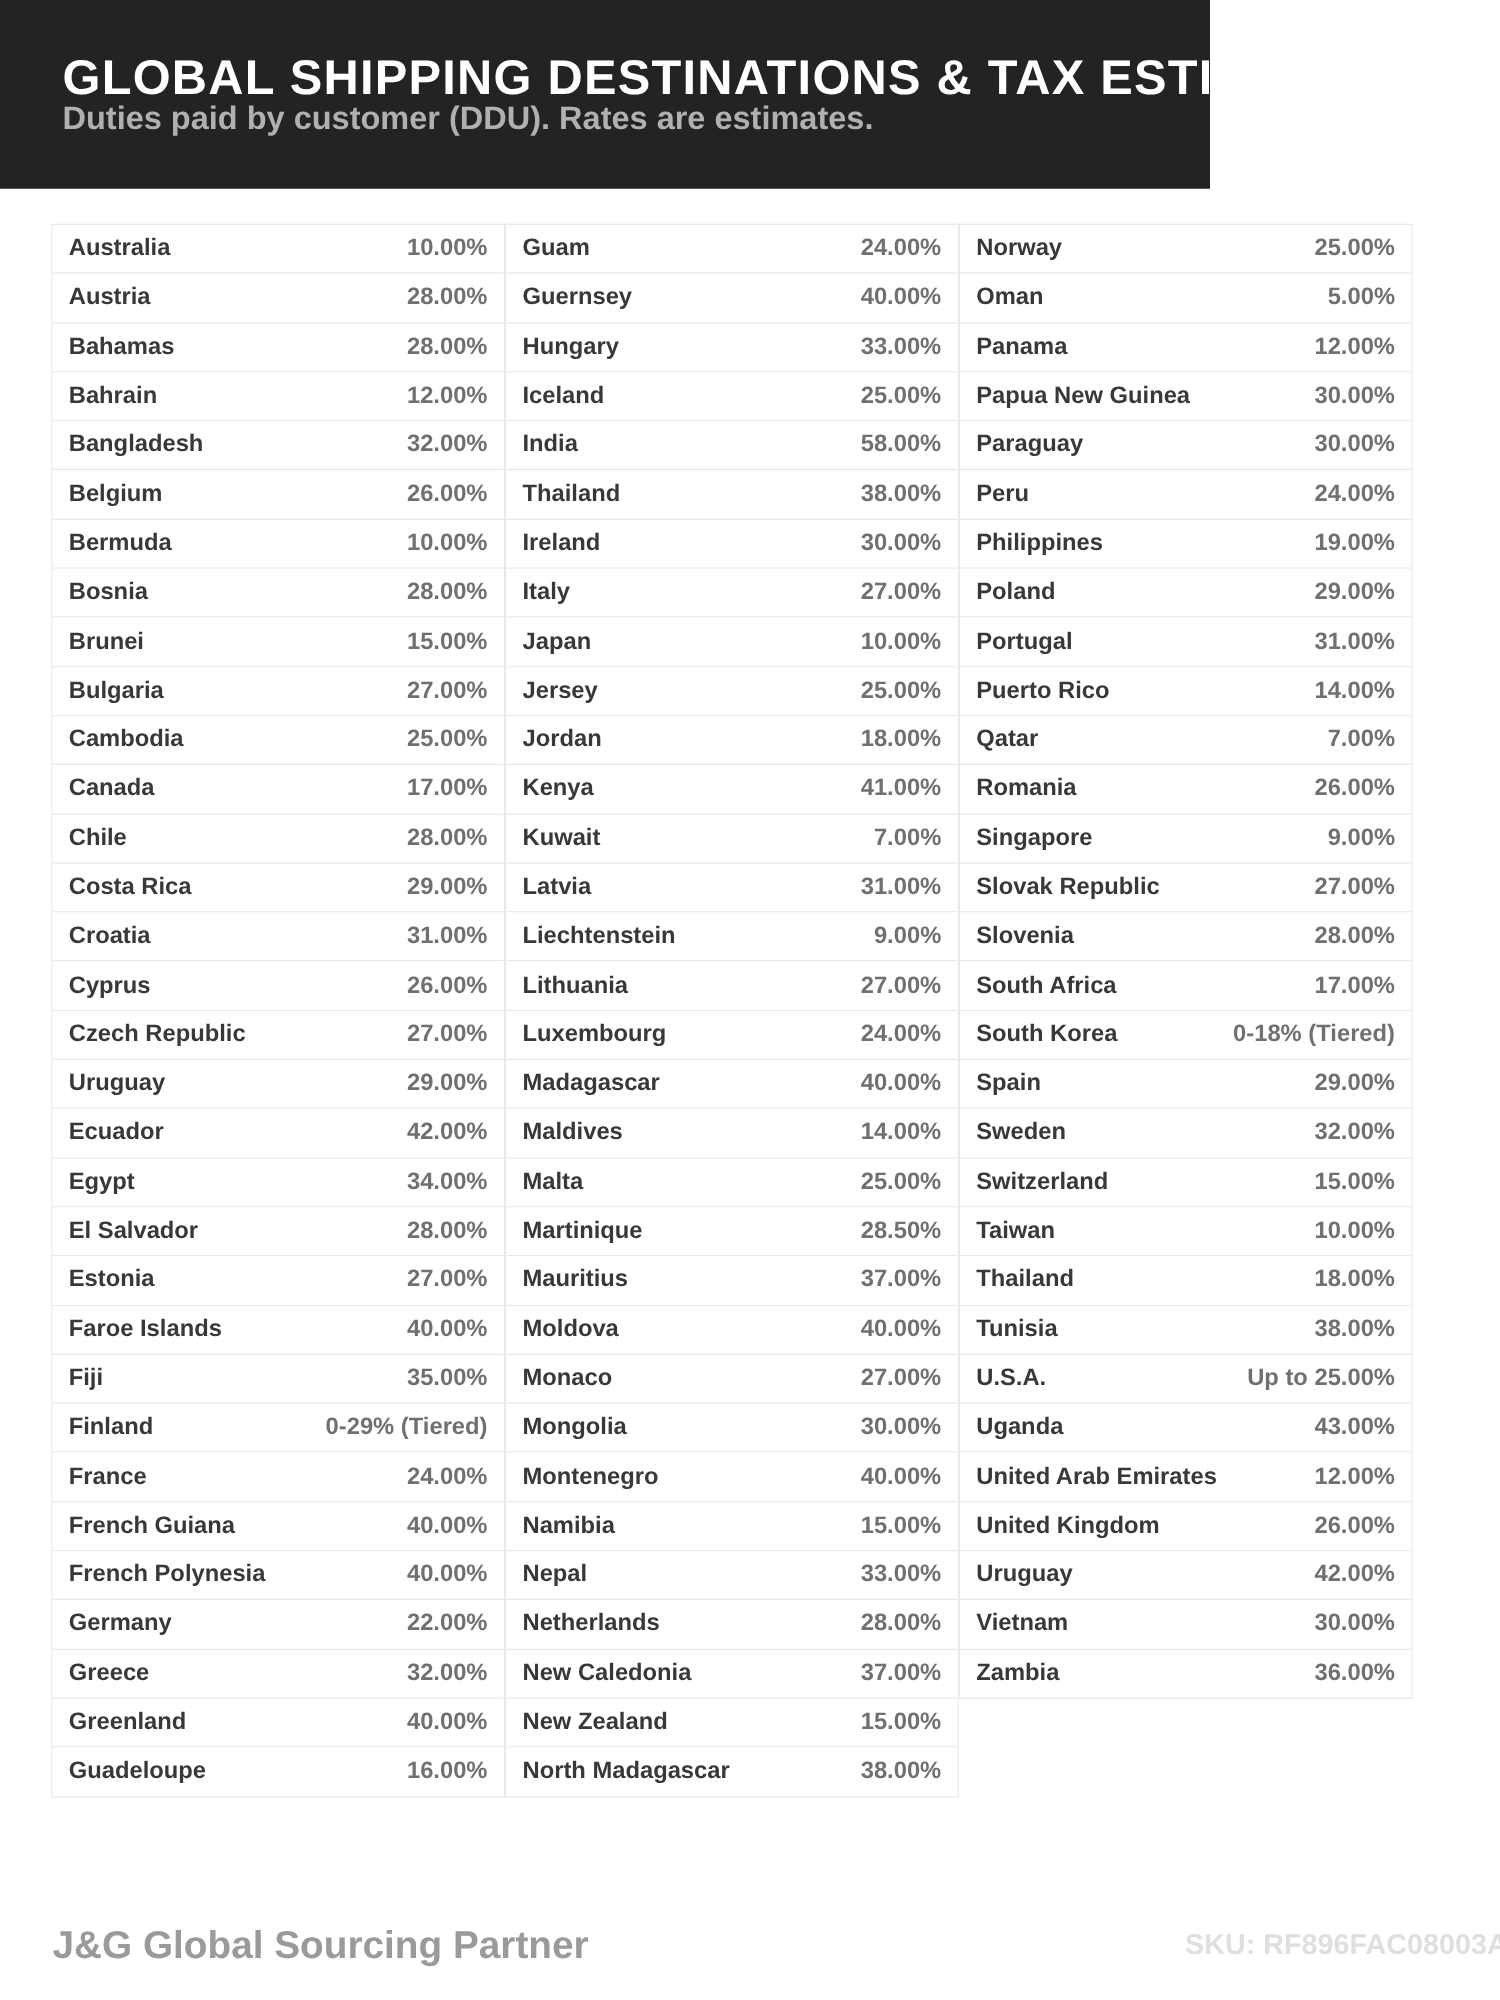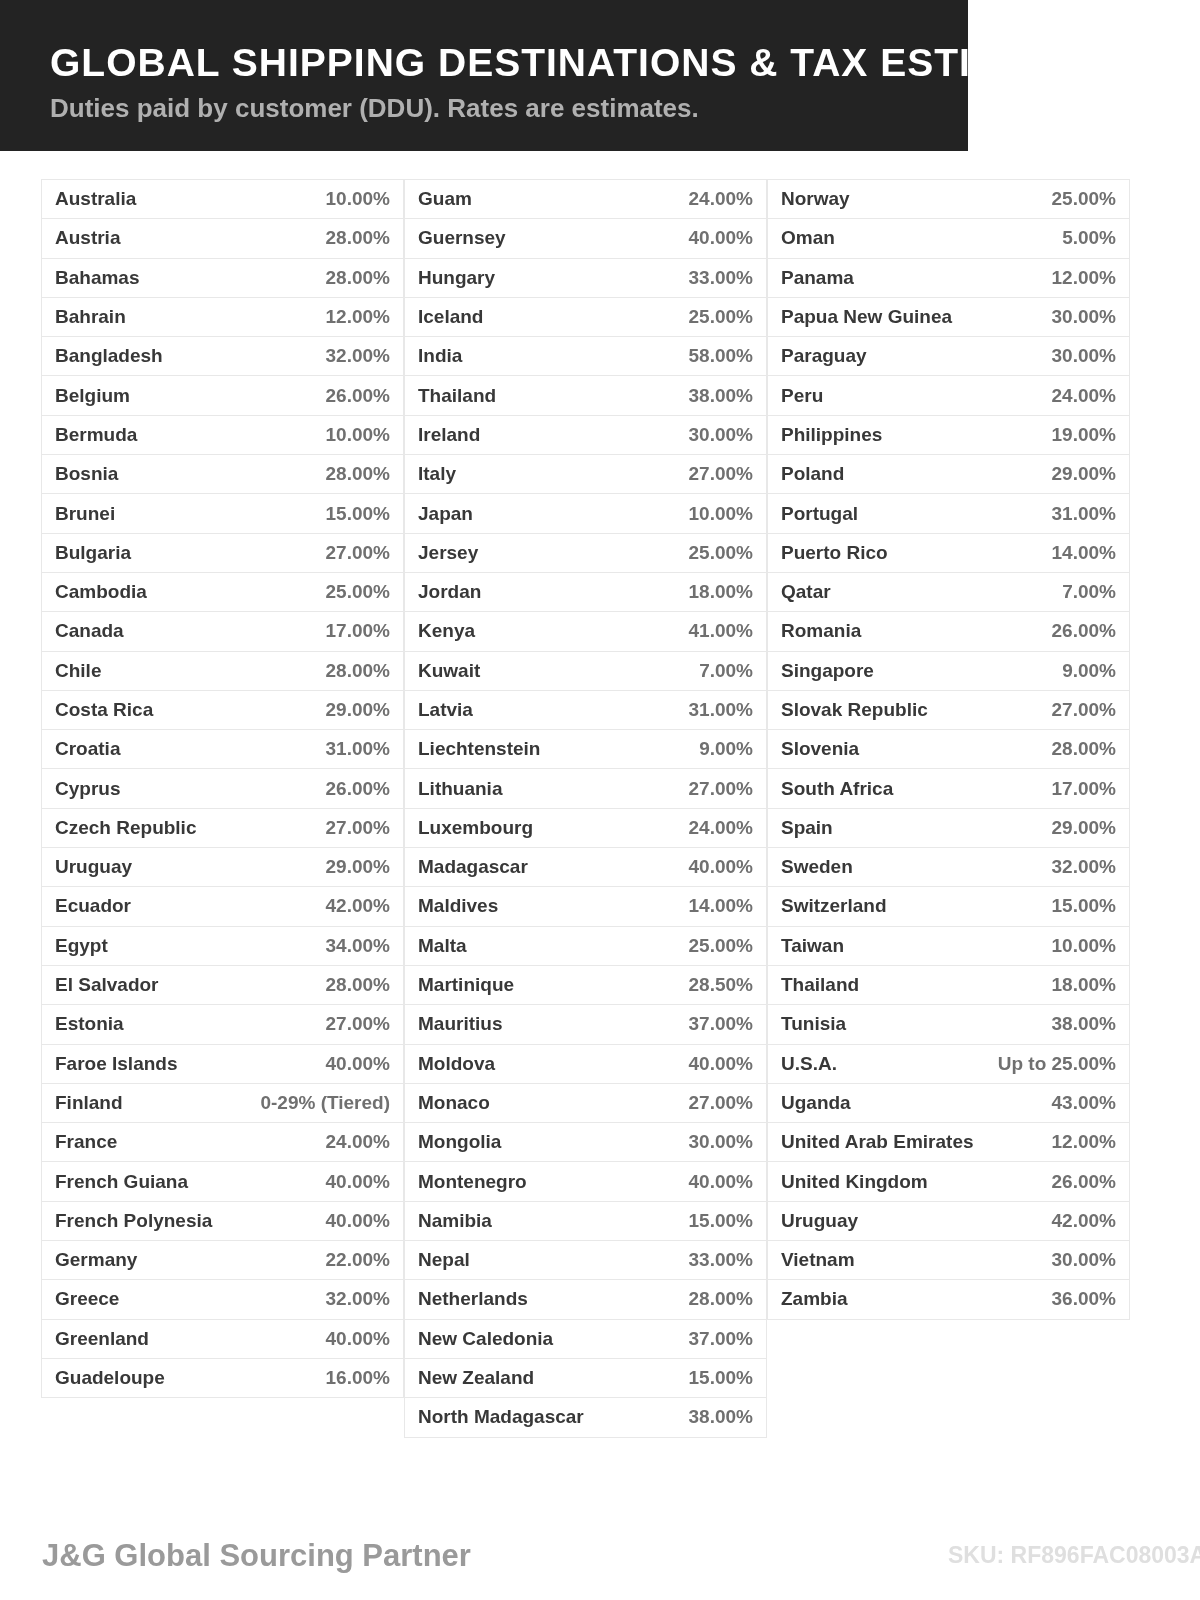--- a/index.html
+++ b/index.html
@@ -26,21 +26,21 @@
     top: 41px;
     font-size: 39px;
     font-weight: 700;
     letter-spacing: 1px;
     color: #ffffff;
     white-space: nowrap;
   }
   .header .subtitle {
     position: absolute;
     left: 50px;
-    top: 93px;
+    top: 79px;
     font-size: 26px;
     font-weight: 700;
     color: #b0b0b0;
     white-space: nowrap;
   }
   
   .table-area {
     position: absolute;
     top: 179px;
     left: 41px;
@@ -195,20 +195,24 @@
         </div>
         <div class="row">
           <span class="country">Estonia</span>
           <span class="rate">27.00%</span>
         </div>
         <div class="row">
           <span class="country">Faroe Islands</span>
           <span class="rate">40.00%</span>
         </div>
         <div class="row">
+          <span class="country">Fiji</span>
+          <span class="rate">35.00%</span>
+        </div>
+        <div class="row">
           <span class="country">Finland</span>
           <span class="rate">0-29% (Tiered)</span>
         </div>
         <div class="row">
           <span class="country">France</span>
           <span class="rate">24.00%</span>
         </div>
         <div class="row">
           <span class="country">French Guiana</span>
           <span class="rate">40.00%</span>
@@ -423,20 +427,24 @@
         </div>
         <div class="row">
           <span class="country">Slovenia</span>
           <span class="rate">28.00%</span>
         </div>
         <div class="row">
           <span class="country">South Africa</span>
           <span class="rate">17.00%</span>
         </div>
         <div class="row">
+          <span class="country">South Korea</span>
+          <span class="rate">0-18% (Tiered)</span>
+        </div>
+        <div class="row">
           <span class="country">Spain</span>
           <span class="rate">29.00%</span>
         </div>
         <div class="row">
           <span class="country">Sweden</span>
           <span class="rate">32.00%</span>
         </div>
         <div class="row">
           <span class="country">Switzerland</span>
           <span class="rate">15.00%</span>

